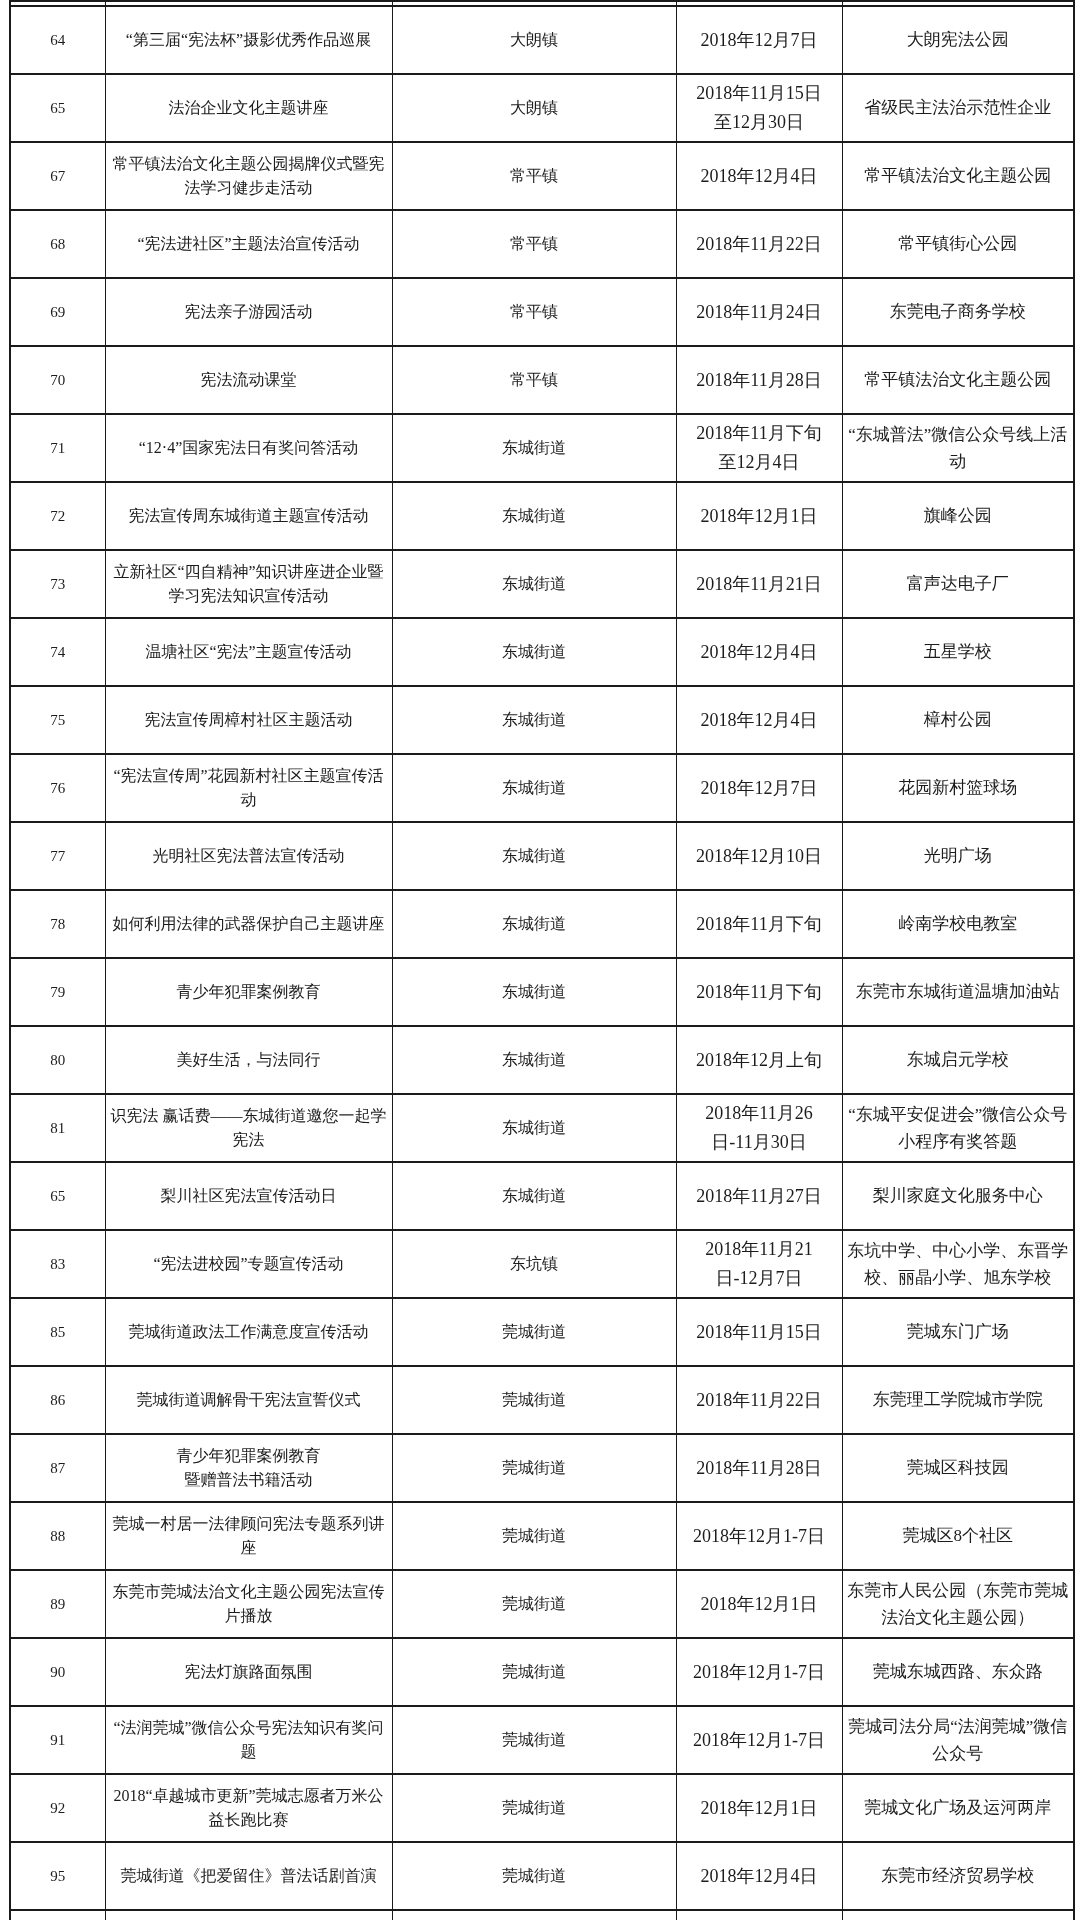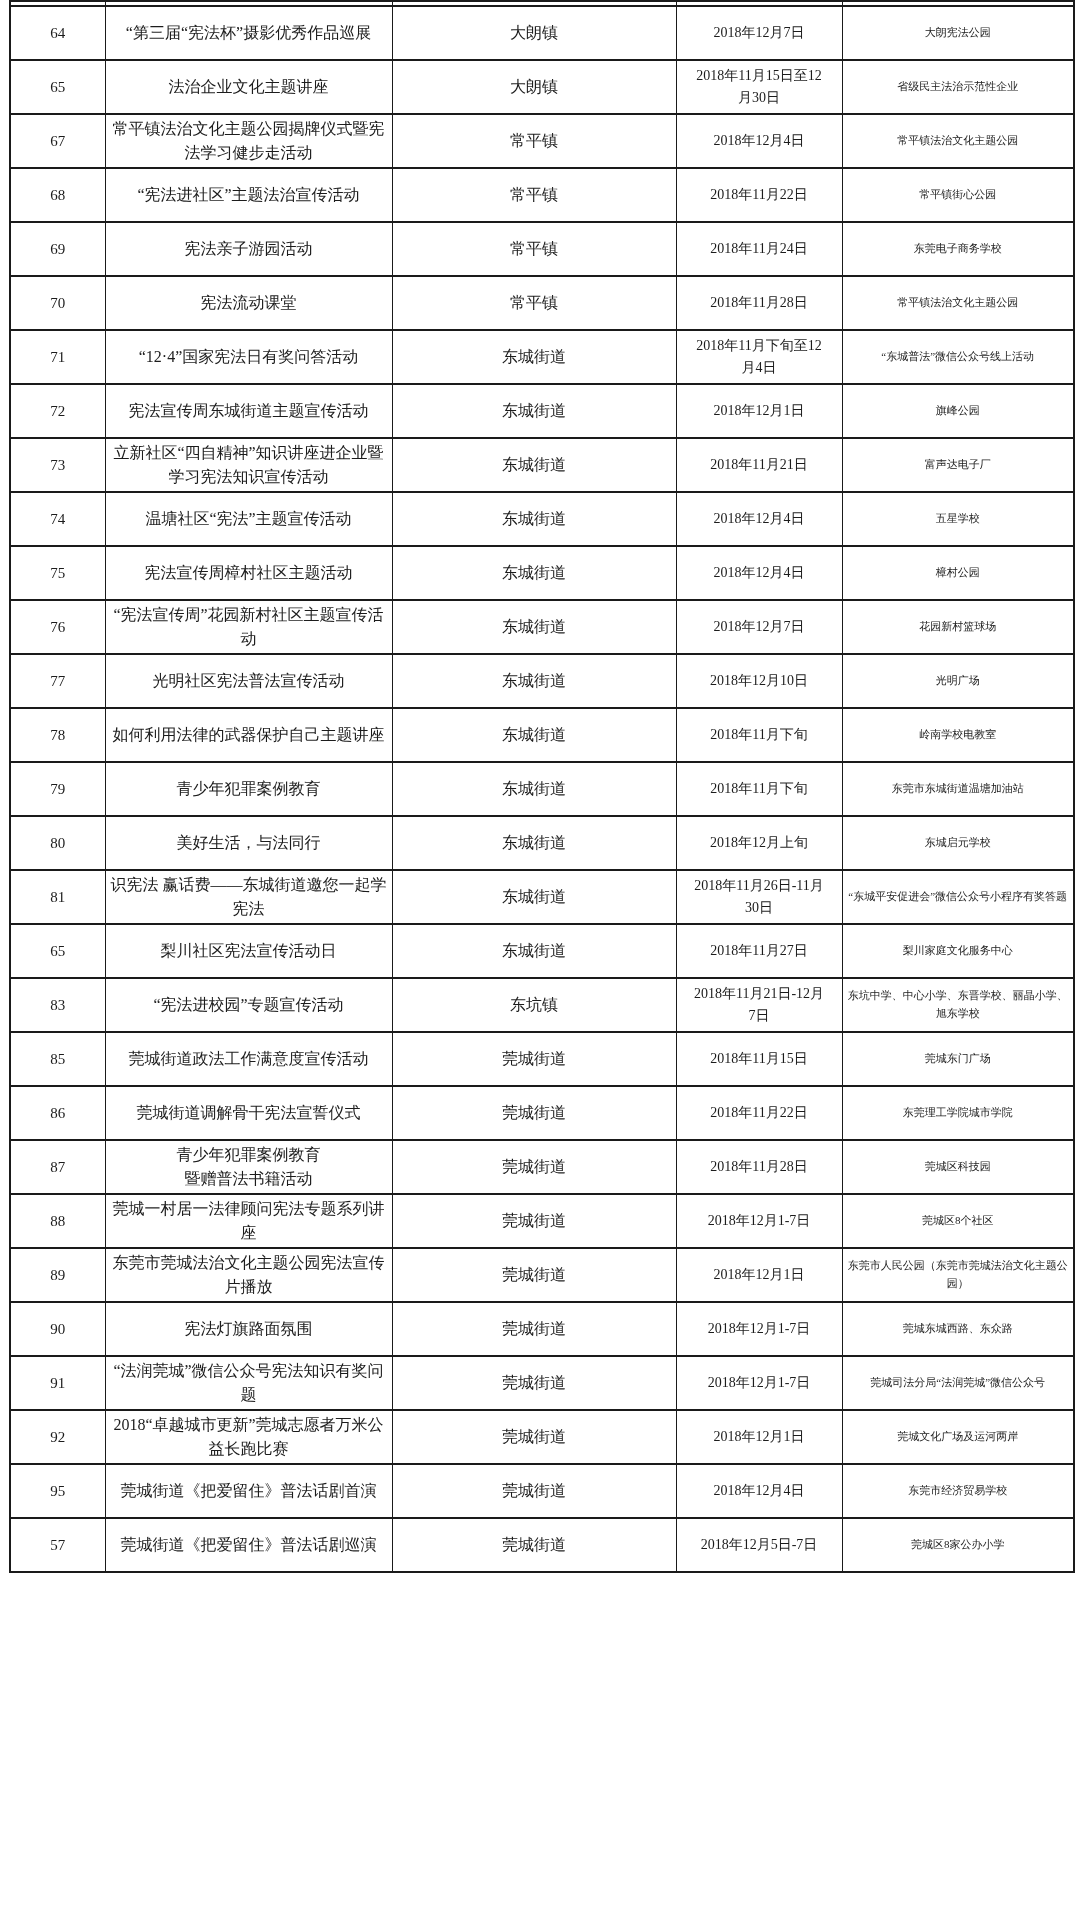--- a/index.html
+++ b/index.html
@@ -20,28 +20,28 @@
     width:1064px;
     border-collapse:collapse;table-layout:fixed;
     border:2px solid var(--border);
   }
   td{
     border:1px solid var(--border);
     border-top-width:2px;border-bottom-width:2px;
     text-align:center;vertical-align:middle;
     overflow:hidden;
   }
-  tr.data-row{height:54px;}
+  tr.data-row{height:68px;}
   tr.partial-row{height:5px;}
   tr.partial-row td{padding:0;border-top-width:2px;border-bottom-width:2px;}
   .c-index{font-size:15px;}
   .c-activity{font-size:16px;padding:2px 5px;line-height:1.5;white-space:pre-line;}
   .c-town{font-size:16px;padding:2px 4px;}
-  .c-date{font-size:14px;padding:2px 16px;line-height:1.6;}
-  .c-location{font-size:11px;padding:2px 0;line-height:1.6;margin-left:19px;}
+  .c-date{font-size:18px;padding:2px 16px;line-height:1.6;}
+  .c-location{font-size:17px;padding:2px 0;line-height:1.6;margin-left:19px;}
 </style>
 </head>
 <body>
 
 <div class="page">
   <table class="activities">
     <colgroup>
       <col style="width:95px">
       <col style="width:287px">
       <col style="width:284px">

